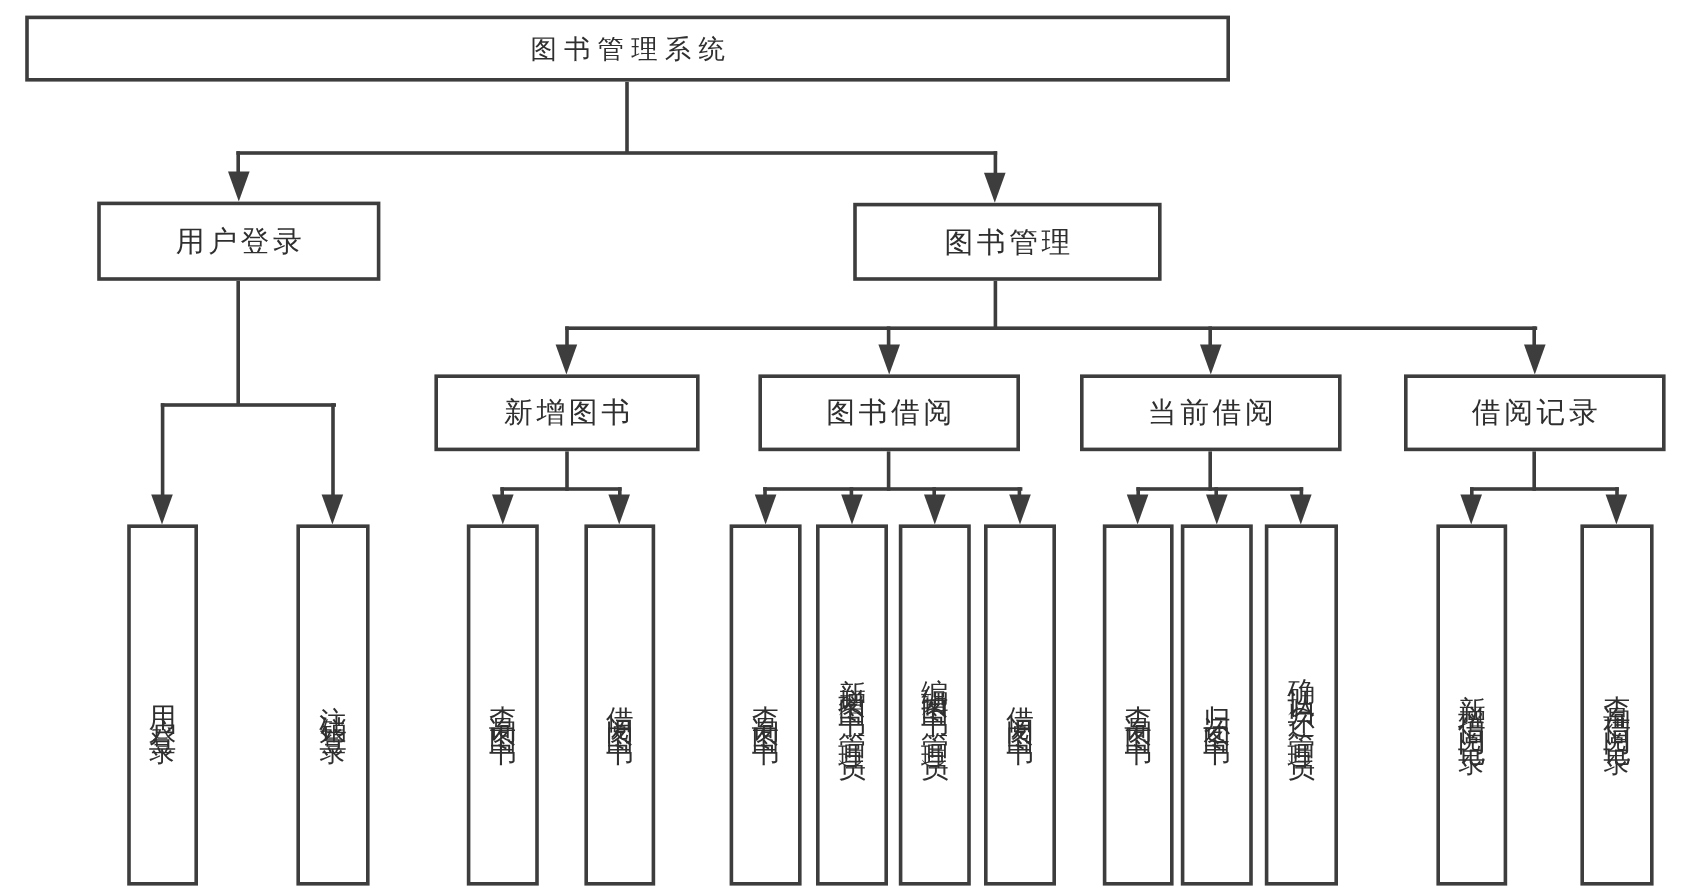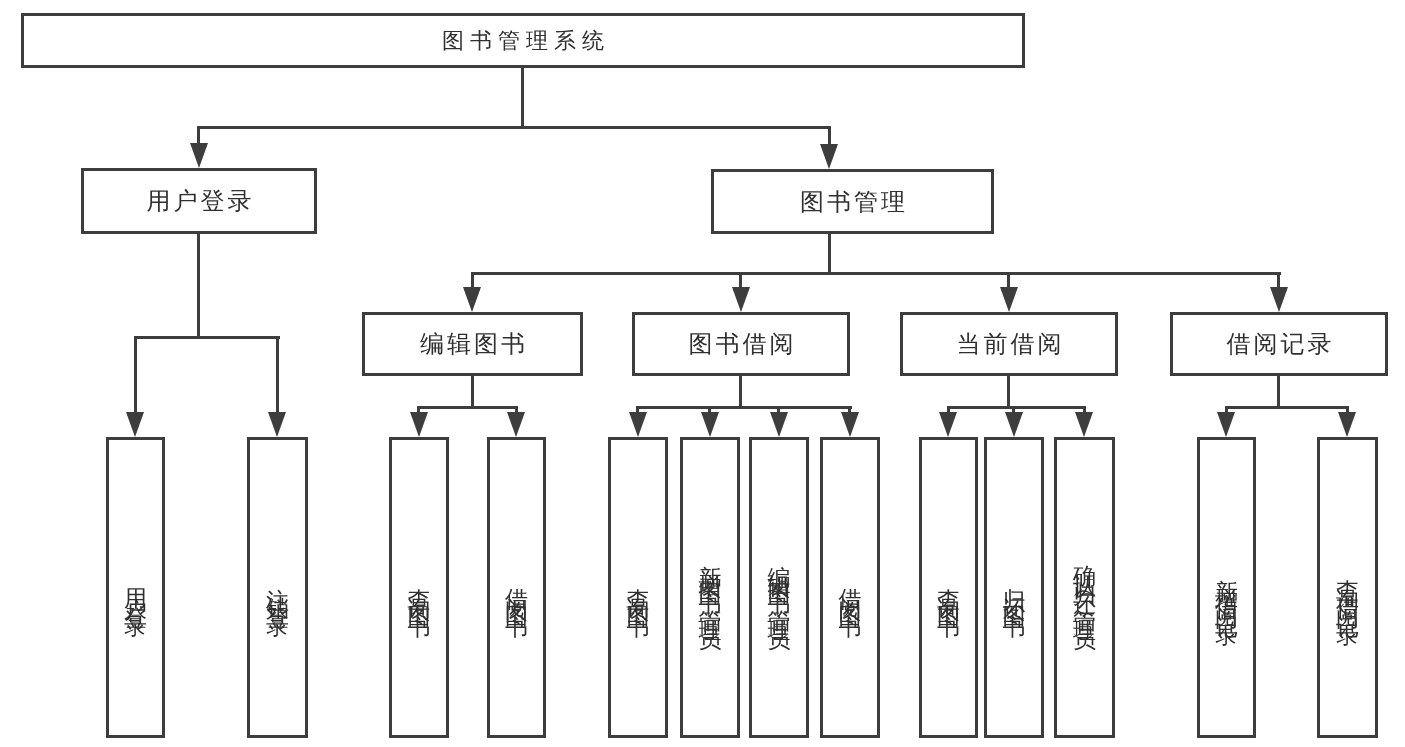--- a/index.html
+++ b/index.html
@@ -106,23 +106,23 @@
   <div class="line vl" style="left:1277px;top:376px;height:33px"></div>
   <div class="line hl" style="left:1225px;top:406px;width:124px"></div>
   <div class="line vl" style="left:1225px;top:406px;height:8px"></div>
   <div class="line vl" style="left:1346px;top:406px;height:8px"></div>
   <div class="arrow" style="left:1217px;top:412px"></div>
   <div class="arrow" style="left:1338px;top:412px"></div>
 
   <div class="node root" style="left:21px;top:13px;width:1004px;height:55px">图书管理系统</div>
 
   <div class="node h" style="left:81px;top:168px;width:236px;height:66px">用户登录</div>
-  <div class="node h" style="left:711px;top:169px;width:283px;height:65px">图书管理</div>
+  <div class="node h" style="left:711px;top:169px;width:257px;height:65px">图书管理</div>
 
-  <div class="node h" style="left:362px;top:312px;width:221px;height:64px">编辑图书</div>
+  <div class="node h" style="left:362px;top:312px;width:221px;height:64px">新增图书</div>
   <div class="node h" style="left:632px;top:312px;width:218px;height:64px">图书借阅</div>
   <div class="node h" style="left:900px;top:312px;width:218px;height:64px">当前借阅</div>
   <div class="node h" style="left:1170px;top:312px;width:218px;height:64px">借阅记录</div>
 
   <div class="node v" style="left:106px;top:437px;width:59px;height:301px">用户登录</div>
   <div class="node v" style="left:247px;top:437px;width:61px;height:301px">注销登录</div>
 
   <div class="node v" style="left:389px;top:437px;width:60px;height:301px">查询图书</div>
   <div class="node v" style="left:487px;top:437px;width:59px;height:301px">借阅图书</div>
 

